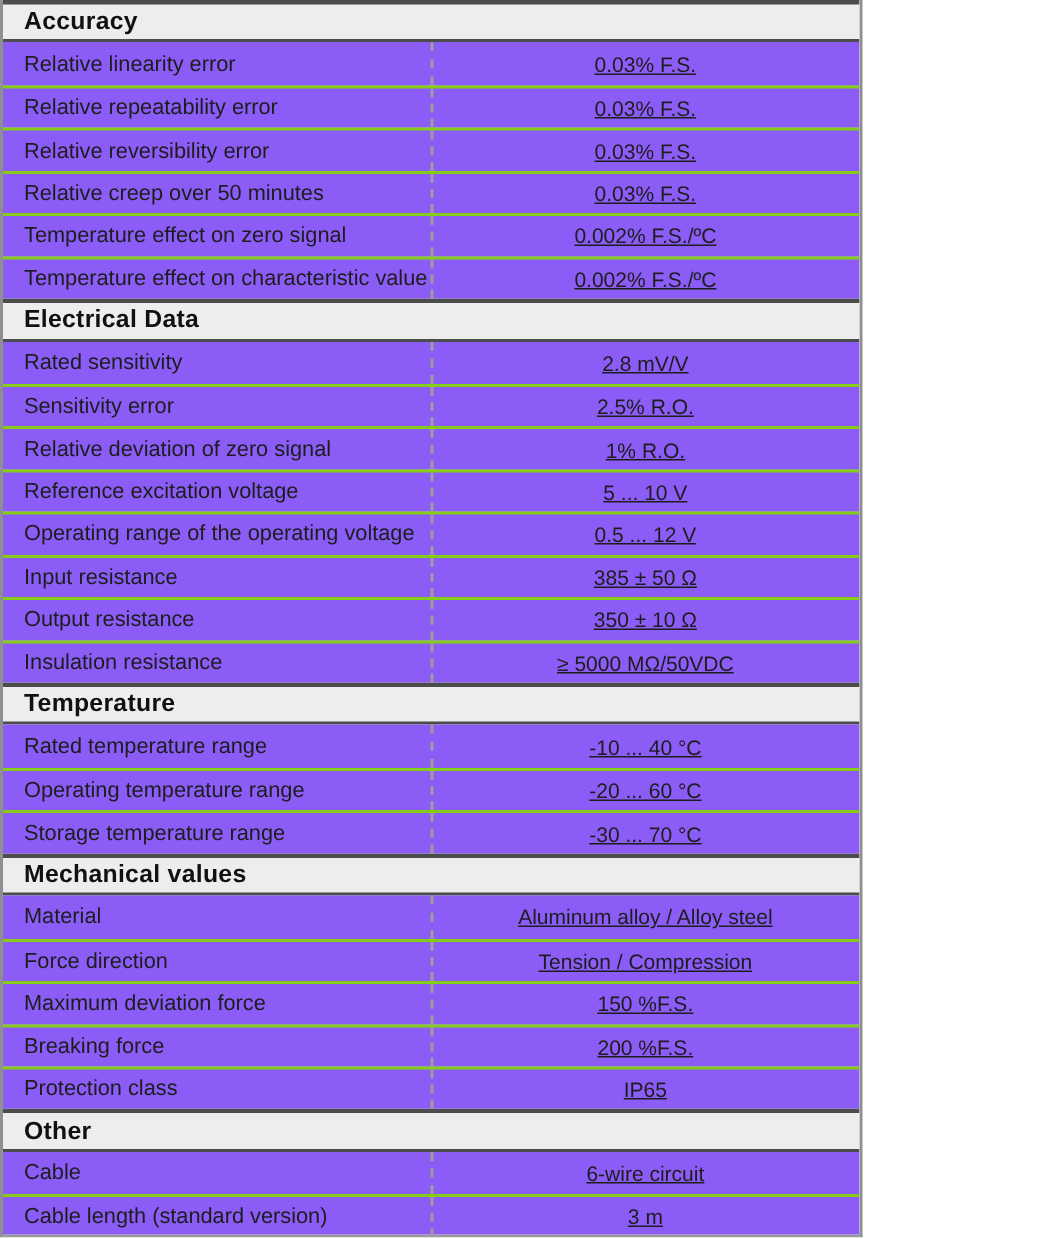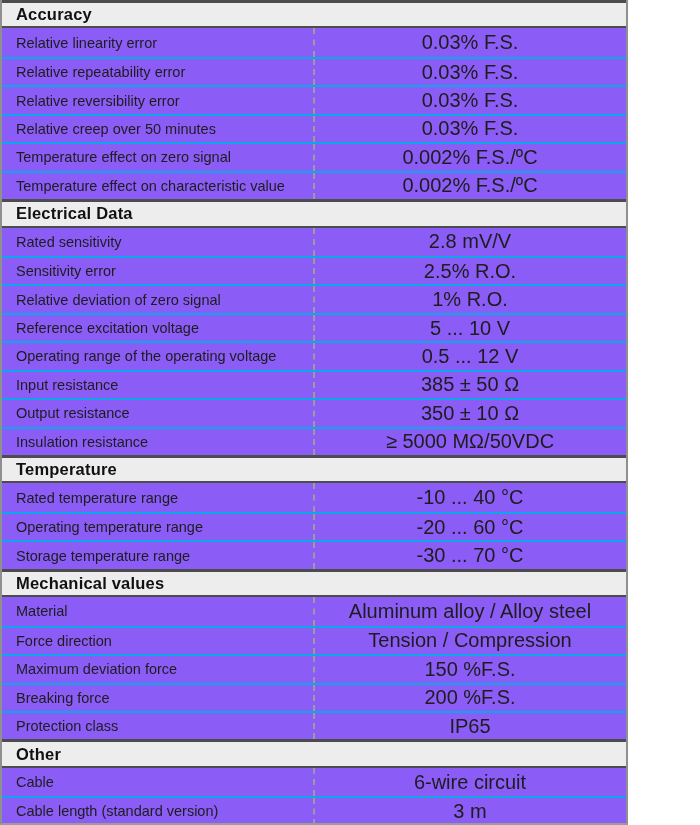--- a/index.html
+++ b/index.html
@@ -3,21 +3,21 @@
 <meta charset="utf-8">
 <style>
   html, body {
     margin: 0;
     padding: 0;
     background: #ffffff;
     font-family: "Liberation Sans", "DejaVu Sans", sans-serif;
   }
   .spec-table {
     position: relative;
-    width: 628px;
+    width: 575px;
     height: 825px;
     box-sizing: border-box;
     border-left: 2px solid #8f8f8f;
     border-right: 2px solid #8f8f8f;
     border-bottom: 2px solid #9b9b9b;
     background: #ffffff;
     overflow: hidden;
   }
   .spec-section { display: block; }
   .section-header {
@@ -38,40 +38,41 @@
   }
   .spec-row {
     box-sizing: border-box;
     position: relative;
     height: 28.45px;
     display: flex;
     align-items: stretch;
     background: #8b5cf6;
   }
   .spec-row + .spec-row {
-    border-top: 2px solid #0ea5e9;
+    border-top: 2px solid #84cc16;
   }
   .spec-label {
     flex: 0 0 50%;
     box-sizing: border-box;
     display: flex;
     align-items: center;
     padding-left: 14px;
     font-size: 14.5px;
     color: #1d1d1d;
   }
   .spec-value {
     flex: 0 0 50%;
     box-sizing: border-box;
     display: flex;
     align-items: center;
     justify-content: center;
-    font-size: 20px;
+    font-size: 14px;
     color: #1d1d1d;
     text-align: center;
+    text-decoration: underline;
   }
   .col-divider {
     position: absolute;
     left: calc(50% - 1px);
     top: 0;
     bottom: 0;
     width: 0;
     border-left: 2px dashed #9c9c9c;
   }
 </style>

